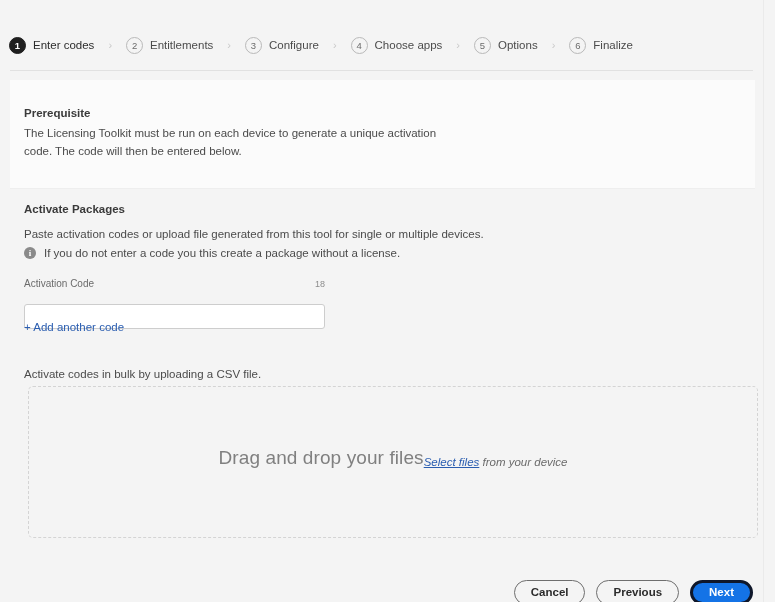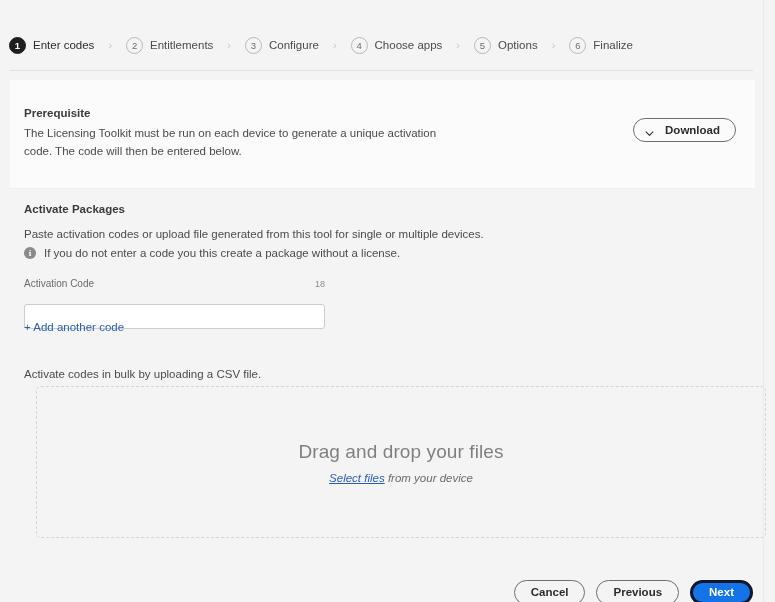--- a/index.html
+++ b/index.html
@@ -273,29 +273,29 @@
     position: absolute;
     left: 24px;
     top: 178px;
     font-size: 11.5px;
     color: #4b4b4b;
   }
 
   
   .dropzone {
     position: absolute;
-    left: 36px;
+    left: 28px;
     top: 196px;
     width: 730px;
     height: 152px;
     border: 1px dashed #d4d4d4;
     border-radius: 5px;
     background: transparent;
     display: flex;
-    flex-direction: column;
+    flex-direction: row;
     align-items: center;
     justify-content: center;
     cursor: pointer;
   }
 
   .dz-title {
     font-size: 19px;
     color: #808080;
     font-weight: 400;
     letter-spacing: .1px;
@@ -395,28 +395,20 @@
         <span class="step-label">Finalize</span>
       </div>
     </div>
 
   <div class="header-divider"></div>
 
   <div class="prereq-card">
     <div class="prereq-title">Prerequisite</div>
     <div class="prereq-body">The Licensing Toolkit must be run on each device to generate a unique activation code. The code will then be entered below.</div>
 
-    <button class="download-btn">
-      <span class="chev">
-        <svg viewBox="0 0 10 10" width="9" height="9" aria-hidden="true">
-          <path d="M1.2 3.3 L5 7.1 L8.8 3.3" fill="none" stroke="#2c2c2c" stroke-width="1.2" stroke-linecap="round" stroke-linejoin="round"></path>
-        </svg>
-      </span>
-      <span class="label">Download</span>
-    </button>
   </div>
 
   <div class="activate">
 
     <div class="sec-title">Activate Packages</div>
     <div class="sec-desc">Paste activation codes or upload file generated from this tool for single or multiple devices.</div>
 
     <div class="note-row">
       <span class="info-icon">i</span>
       <span class="note-text">If you do not enter a code you this create a package without a license.</span>

